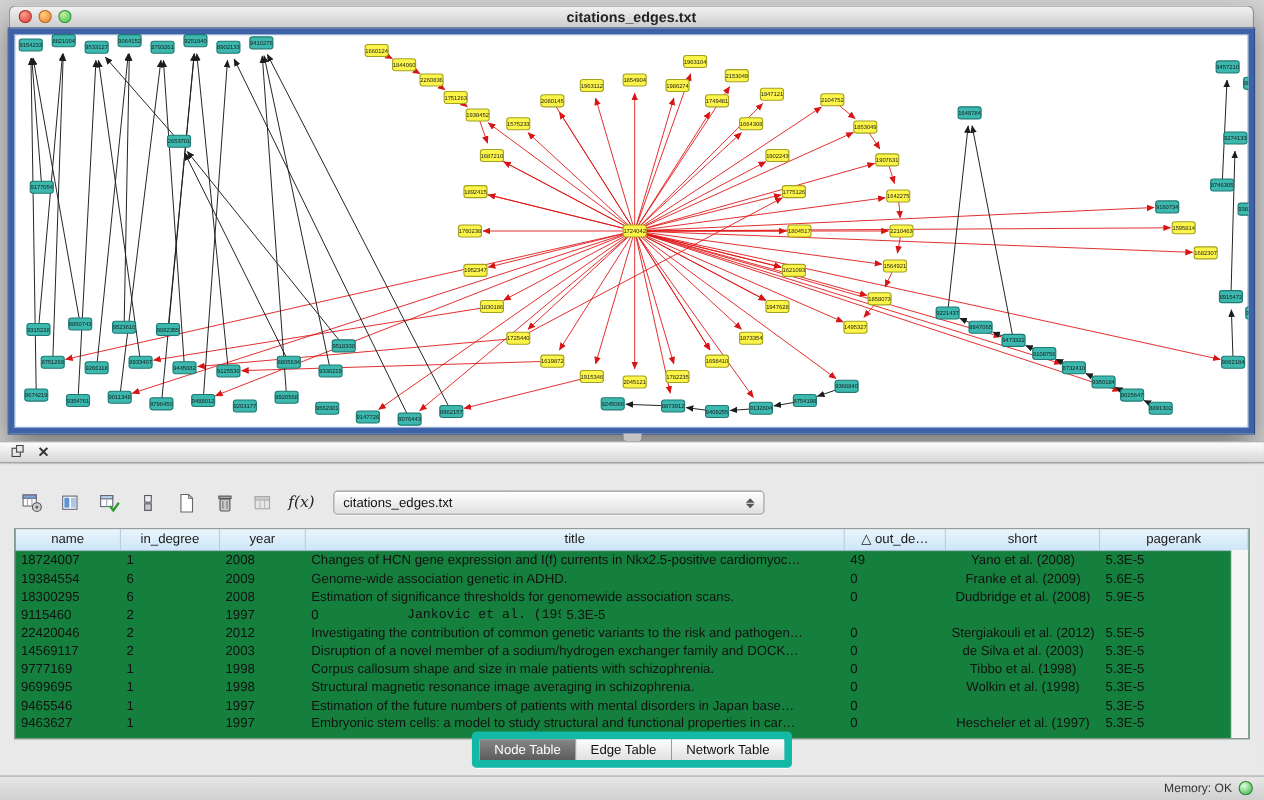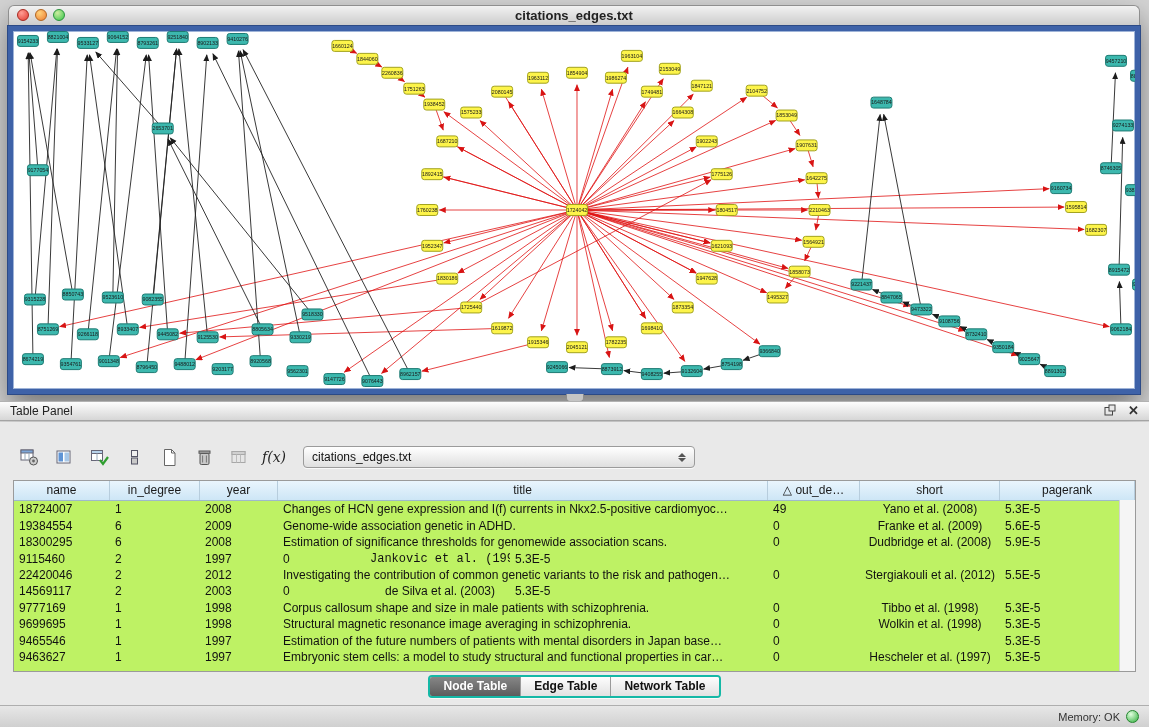--- a/index.html
+++ b/index.html
@@ -36,33 +36,33 @@
   #tool-icons{display:flex; align-items:center; gap:9px;}
   .tool-btn{width:26px; height:24px; display:flex; align-items:center; justify-content:center;}
   .fx-glyph{font-family:"DejaVu Serif", serif; font-style:italic; font-size:14px; color:#222;}
   .selector{margin-left:16px; width:392px; height:22px; background:linear-gradient(#ffffff,#dfdfdf);
     border:1px solid #9b9b9b; border-radius:4px; display:flex; align-items:center; padding:0 8px;
     box-sizing:border-box; font-size:12px; color:#111; box-shadow:0 1px 0 rgba(255,255,255,.7);}
   .sel-arrows{margin-left:auto; display:flex; flex-direction:column; gap:1px;}
   .sel-arrows i{display:block; width:0; height:0; border-left:4px solid transparent; border-right:4px solid transparent;}
   .sel-arrows .up{border-bottom:4px solid #555;}
   .sel-arrows .dn{border-top:4px solid #555;}
-  .table-wrap{position:absolute; top:58px; left:13px; right:13px; height:190px; background:#bef264;
+  .table-wrap{position:absolute; top:58px; left:13px; right:13px; height:190px; background:#15803d;
     border:1px solid #9a9a9a; overflow:hidden;}
   .thead{display:flex; height:19px; background:linear-gradient(#eaf5fd,#cde6f6); border-bottom:1px solid #9fb9cb;}
   .th{font-size:12px; text-align:center; line-height:19px; border-right:1px solid #b7cddd;
     box-sizing:border-box; color:#1a1a1a; overflow:hidden; white-space:nowrap; flex-shrink:0;}
   .tr{display:flex; height:16px; margin-top:0.4px;}
   .td{font-size:12px; line-height:16px; padding-left:5px; box-sizing:border-box; white-space:nowrap;
     overflow:hidden; color:#111; flex-shrink:0;}
   .td.center{text-align:center; padding-left:0;}
   .vscroll{position:absolute; top:19px; right:0; width:15px; bottom:0; background:#f5f5f5; border-left:1px solid #d2d2d2;}
   .tabs-row{position:absolute; bottom:7px; left:0; width:100%; display:flex; justify-content:center;}
-  .tab-group{display:flex; border:2px solid #14b8a6; border-radius:4px; overflow:hidden;
-    box-shadow:0 1px 0 rgba(255,255,255,.7);font-weight:bold;}
+  .tab-group{display:flex; border:7px solid #14b8a6; border-radius:4px; overflow:hidden;
+    box-shadow:0 1px 0 rgba(255,255,255,.7);}
   .tab{padding:2px 13px; font-size:12px; line-height:15px; background:linear-gradient(#fdfdfd,#e1e1e1);
     color:#111; border-right:1px solid #9a9a9a;}
   .tab:last-child{border-right:none;}
   .tab.active{background:linear-gradient(#868686,#5c5c5c); color:#fff;}
   
   #status-bar{position:absolute; top:705px; left:0; width:100%; height:22px;
     background:linear-gradient(#e7e7e7,#d0d0d0); border-top:1px solid #aeaeae; box-sizing:border-box;
     display:flex; align-items:center; justify-content:flex-end; padding:0 10px; gap:6px; font-size:11px; color:#333;}
   .mem-ball{width:13px; height:13px; border-radius:50%; box-sizing:border-box;
     background:radial-gradient(circle at 35% 30%, #e2ffe0, #2fae3a); border:1px solid #23852e;}
@@ -613,21 +613,20 @@
             <rect x="1124.5" y="309.5" width="21" height="11" rx="2.5" fill="#3cb8ae" stroke="#1d7a72" stroke-width="1"></rect>
             <text x="1135" y="316.9" text-anchor="middle" font-size="5.3" fill="#1a1a1a">8778351</text>
           </g>
         </g>
     </svg>
   </div>
 </div>
 <div id="window-notch"></div>
 
 <div id="table-panel-header">
-  <span class="ph-title">Table Panel</span>
   <span class="ph-icons">
     <span class="ph-icon">
       <svg width="12" height="12" viewBox="0 0 12 12">
           <rect x="1" y="3.5" width="7.5" height="7.5" fill="none" stroke="#444"></rect>
           <rect x="5" y="1" width="6" height="6" fill="#e8e8e8" stroke="#444"></rect>
         </svg>
     </span>
     <span class="ph-icon">✕</span>
   </span>
 </div>
@@ -753,20 +752,21 @@
           <div class="td" style="width: 78px;">2012</div>
           <div class="td" style="width: 490px;">Investigating the contribution of common genetic variants to the risk and pathogen…</div>
           <div class="td" style="width: 92px;">0</div>
           <div class="td center" style="width: 140px;">Stergiakouli et al. (2012)</div>
           <div class="td" style="flex: 1 1 0%;">5.5E-5</div>
         </div>
         <div class="tr">
           <div class="td" style="width: 96px;">14569117</div>
           <div class="td" style="width: 90px;">2</div>
           <div class="td" style="width: 78px;">2003</div>
+          <div class="td" style="width: 490px;">Disruption of a novel member of a sodium/hydrogen exchanger family and DOCK…</div>
           <div class="td" style="width: 92px;">0</div>
           <div class="td center" style="width: 140px;">de Silva et al. (2003)</div>
           <div class="td" style="flex: 1 1 0%;">5.3E-5</div>
         </div>
         <div class="tr">
           <div class="td" style="width: 96px;">9777169</div>
           <div class="td" style="width: 90px;">1</div>
           <div class="td" style="width: 78px;">1998</div>
           <div class="td" style="width: 490px;">Corpus callosum shape and size in male patients with schizophrenia.</div>
           <div class="td" style="width: 92px;">0</div>

